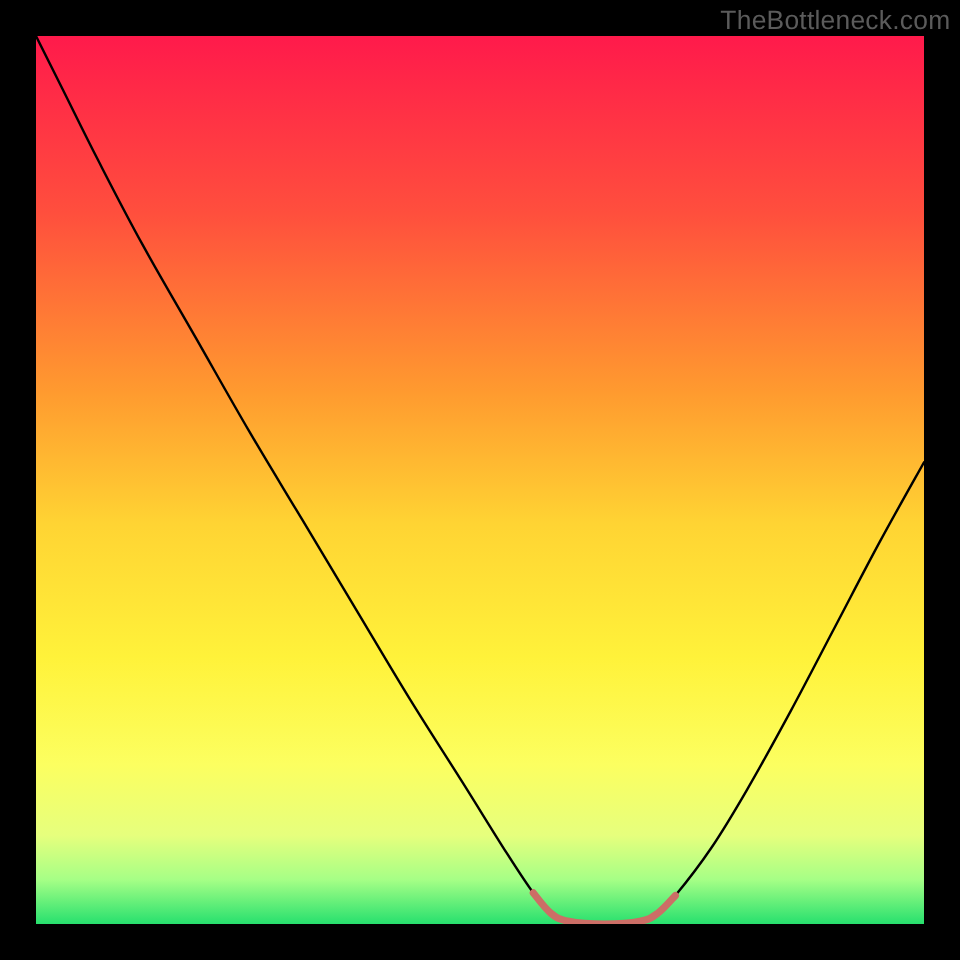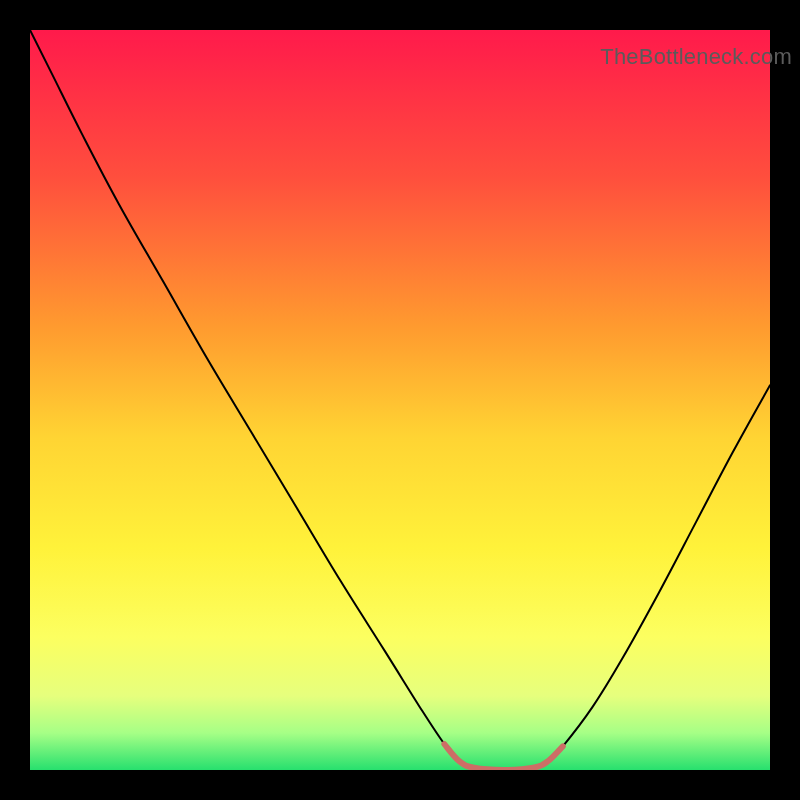--- a/index.html
+++ b/index.html
@@ -28,21 +28,20 @@
   .plot svg { display: block; }
   .watermark {
     position: absolute;
     top: 4px;
     right: 8px;
     font-size: 22px;
     font-weight: 400;
     color: #5b5b5b;
     letter-spacing: 0.2px;
     user-select: none;
-    margin-top: 40px;
   }
 </style>
 </head>
 <body>
 
 <div class="frame">
   <div class="plot">
     <svg id="chart-svg" width="740" height="740" viewBox="0 0 740 740">
       <defs>
         <linearGradient id="bg-grad" x1="0" y1="0" x2="0" y2="1">

